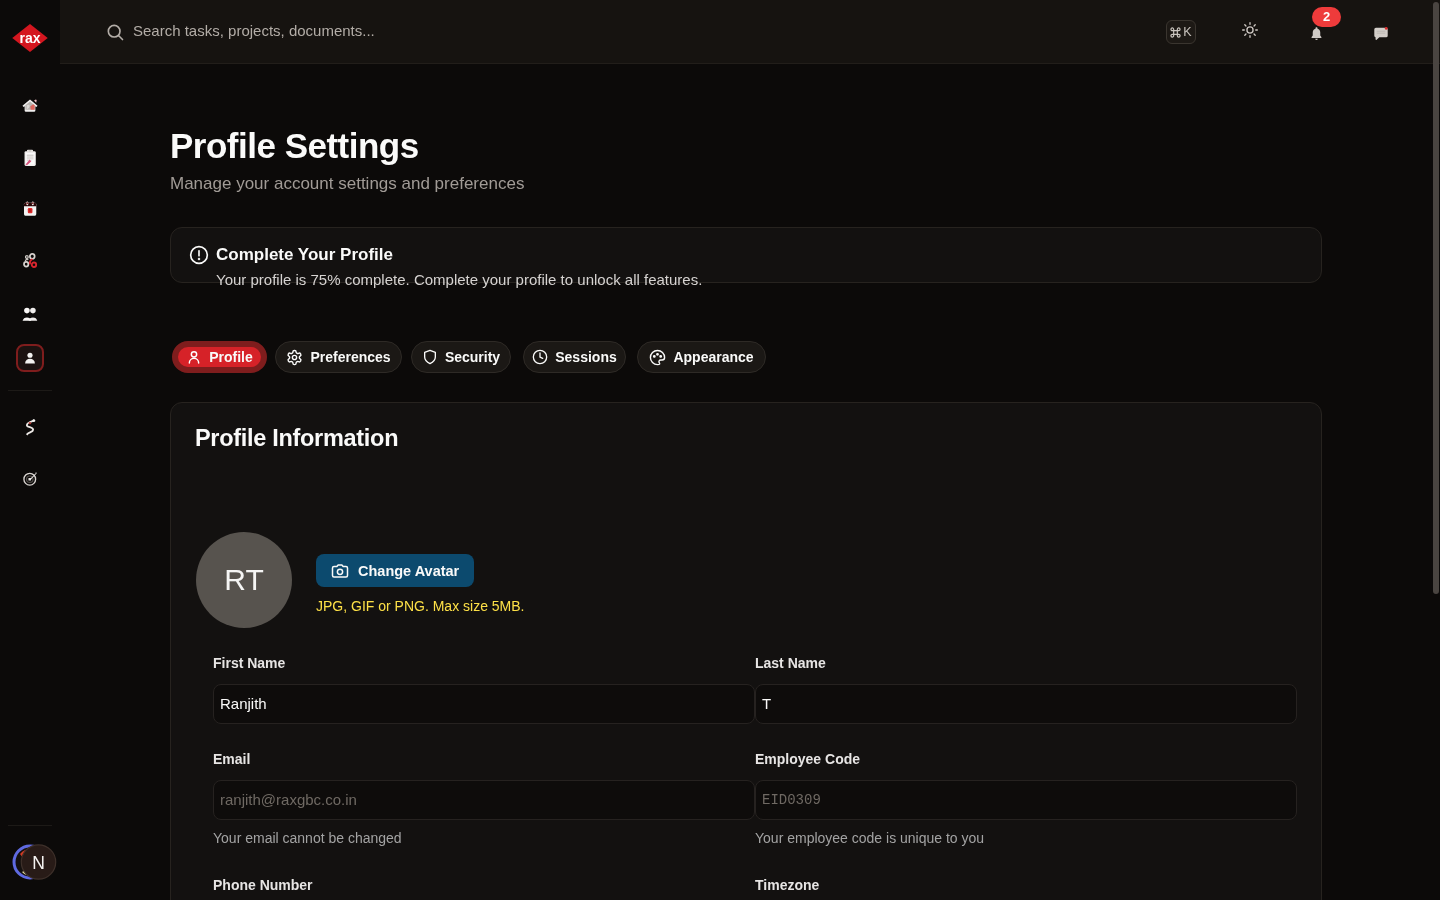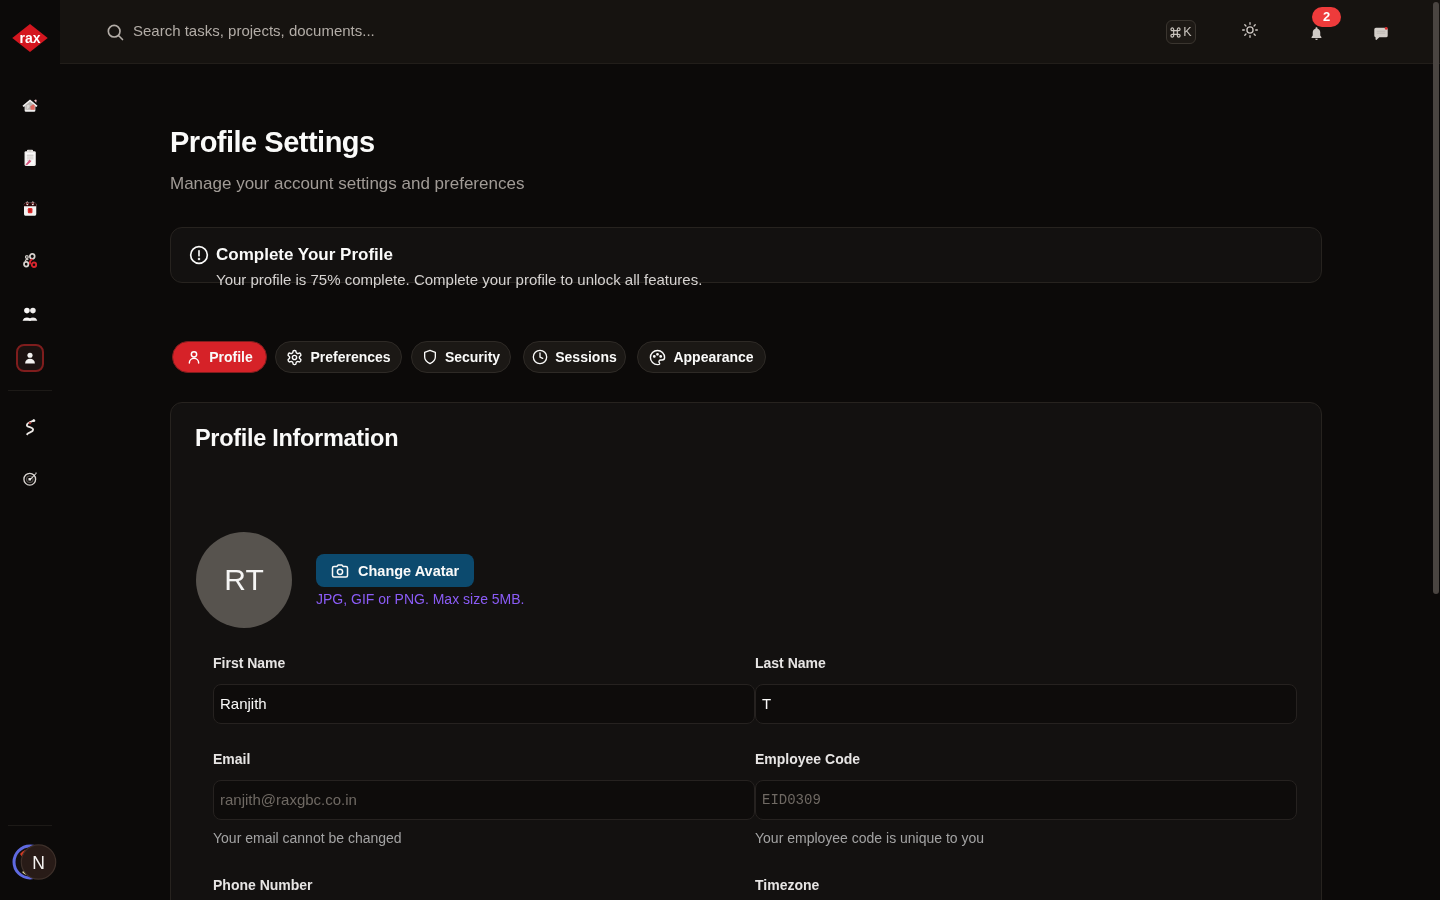--- a/index.html
+++ b/index.html
@@ -13,39 +13,39 @@
   #activebox { position:absolute; left:16px; top:344px; width:28px; height:28px; border:2px solid #7f1d1d; background:#1c1210; border-radius:8px; }
   .sdiv { position:absolute; left:8px; width:44px; height:1px; background:#1d1a17; }
 
   
   #topbar { left:60px; top:0; width:1380px; height:64px; background:#161310; border-bottom:1px solid #221e1a; }
   #searchtext { left:73px; top:21.5px; font-size:15px; color:#b3ada7; }
   #kbd { left:1106px; top:20px; width:30px; height:24px; background:#1d1915; border:1px solid #3a352f; border-radius:6px; color:#c9c4be; font-size:12.5px; display:flex; align-items:center; justify-content:center; }
   #badge2 { left:1252px; top:7px; min-width:29px; height:20px; background:#ee3b3b; border-radius:10px; color:#fff; font-size:13px; font-weight:700; text-align:center; line-height:20px; }
 
   
-  h1.title { position:absolute; left:170px; top:126px; font-size:29px; font-weight:700; color:#fafaf9; letter-spacing:-0.5px; }
+  h1.title { position:absolute; left:170px; top:126px; font-size:35px; font-weight:700; color:#fafaf9; letter-spacing:-0.5px; }
   #subtitle { left:170px; top:174px; font-size:17px; color:#a19b96; }
 
   .card { position:absolute; left:170px; width:1152px; background:#131110; border:1px solid #27231f; border-radius:12px; }
   #card1 { top:227px; height:56px; }
   #card1 .t { position:absolute; left:45px; top:17px; font-size:17px; font-weight:700; color:#fafaf9; }
   #card1 .d { position:absolute; left:45px; top:43px; font-size:15px; color:#d6d3d1; }
 
   
   .tab { position:absolute; top:341px; height:32px; border-radius:16px; display:flex; align-items:center; justify-content:center; gap:7px; font-size:14px; font-weight:600; color:#fafaf9; background:#1b1815; border:1px solid #2e2a26; }
-  .tab.red { background:#d62228; border:1px solid #7f1d1d; }
+  .tab.red { background:#d62228; border:6px solid #7f1d1d; }
 
   
   #card2 { top:402px; height:600px; }
   #card2 .t { position:absolute; left:24px; top:22px; font-size:23.5px; font-weight:700; color:#fafaf9; letter-spacing:-0.3px; }
   #card2 .d { position:absolute; left:24px; top:61px; font-size:15px; color:#a19b96; }
   #avatar { position:absolute; left:25px; top:129px; width:96px; height:96px; border-radius:50%; background:#57534e; color:#f5f5f4; font-size:30px; text-align:center; line-height:96px; }
   #chbtn { position:absolute; left:145px; top:151px; height:33px; background:#0c4a6e; border-radius:8px; display:flex; align-items:center; gap:9px; padding:0 15px; color:#fafaf9; font-size:14.5px; font-weight:600; }
-  #chhint { position:absolute; left:145px; top:188px; font-size:14px; color:#8b5cf6; }
+  #chhint { position:absolute; left:145px; top:195px; font-size:14px; color:#fde047; }
 
   .flabel { position:absolute; font-size:14px; font-weight:600; color:#e7e5e4; }
   .finput { position:absolute; width:542px; height:40px; background:#0e0c0b; border:1px solid #262220; border-radius:8px; font-size:15px; line-height:38px; padding-left:6px; color:#fafaf9; }
   .finput.ph { color:#6f6963; }
   .fhelp { position:absolute; font-size:14px; color:#a3a3a3; }
   .colL { left:42px; }
   .colR { left:584px; }
 
   
   #sbthumb { left:1433px; top:2px; width:6px; height:592px; background:#4a4541; border-radius:3px; }

